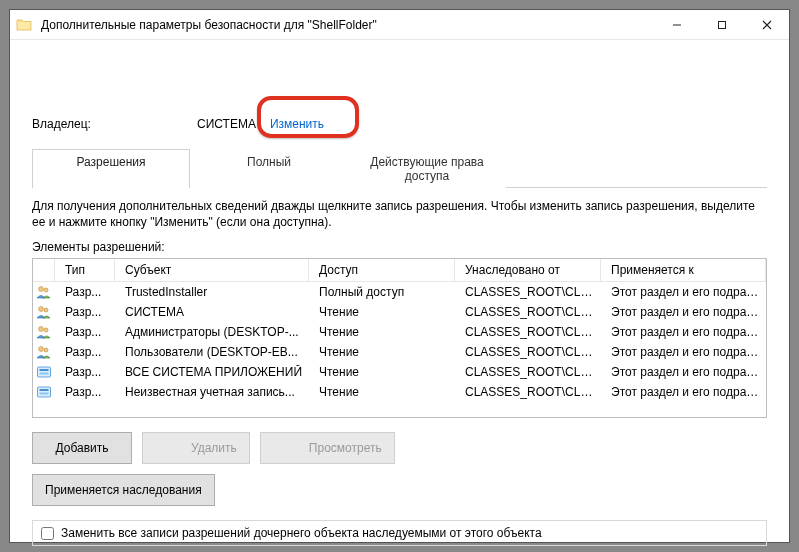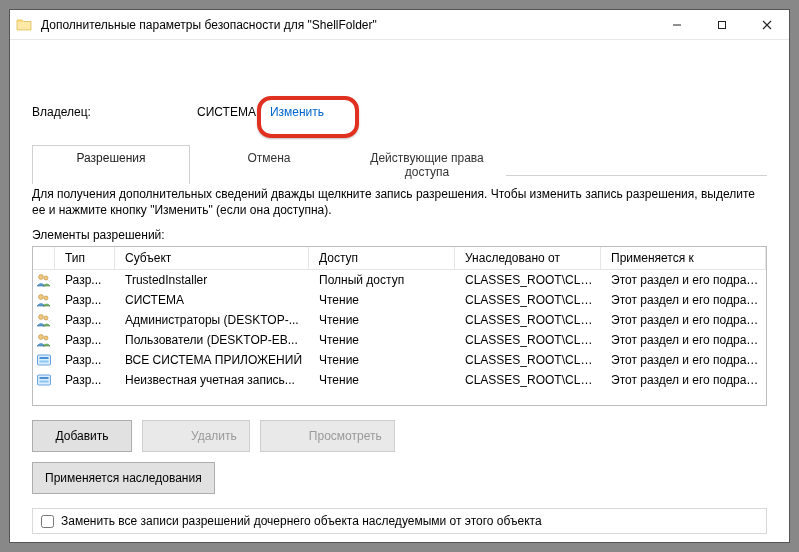--- a/index.html
+++ b/index.html
@@ -44,21 +44,21 @@
     flex: 1;
     padding: 16px 22px 10px 22px;
     display: flex;
     flex-direction: column;
     position: relative;
   }
   .owner-row {
     display: flex;
     align-items: center;
     height: 24px;
-    margin-top: 16px;
+    margin-top: 28px;
     margin-bottom: 12px;
   }
   .owner-label { width: 165px; }
   .owner-value { margin-right: 10px; }
   .change-link {
     color: #0066cc;
     cursor: pointer;
     padding: 2px 4px;
   }
   .red-highlight {
@@ -75,21 +75,21 @@
     border-bottom: 1px solid #d0d0d0;
     margin-top: 0px;
   }
   .tab {
     padding: 5px 0;
     width: 158px;
     text-align: center;
     border: 1px solid transparent;
     border-bottom: none;
     position: relative;
-    top: 9px;
+    top: 1px;
     background: #fff;
     color: #222;
   }
   .tab.active {
     border-color: #d0d0d0;
     background: #fff;
   }
   .tab:not(.active) {
     color: #333;
     background: #fff;
@@ -216,21 +216,21 @@
     <div class="red-highlight"></div>
 
     <div class="owner-row">
       <span class="owner-label">Владелец:</span>
       <span class="owner-value">СИСТЕМА</span>
       <span class="change-link">Изменить</span>
     </div>
 
     <div class="tabs">
       <div class="tab active">Разрешения</div>
-      <div class="tab">Отмена</div>
+      <div class="tab">Полный</div>
       <div class="tab">Действующие права доступа</div>
     </div>
 
     <div class="instruction">Для получения дополнительных сведений дважды щелкните запись разрешения. Чтобы изменить запись разрешения, выделите ее и нажмите кнопку "Изменить" (если она доступна).</div>
 
     <div class="list-label">Элементы разрешений:</div>
 
     <div class="listview">
       <div class="lv-header">
         <div class="col-blank"></div>

